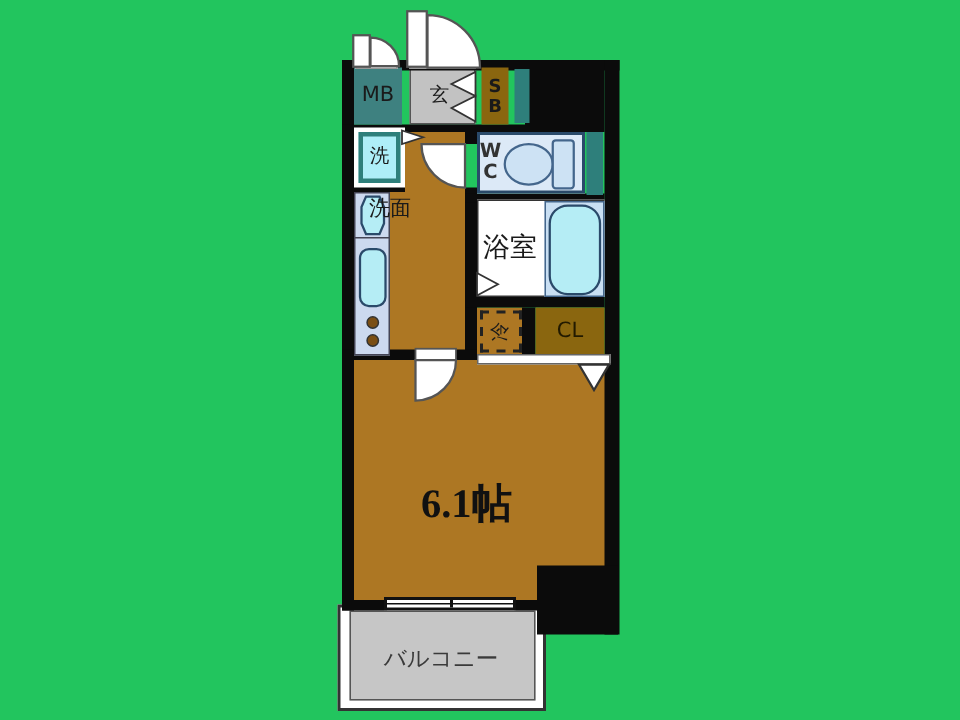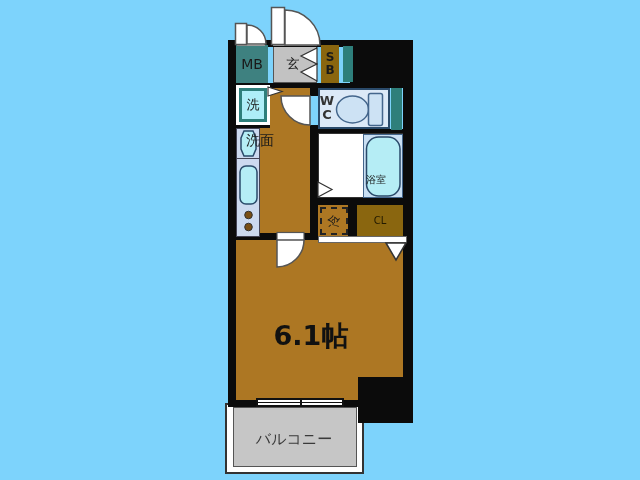--- a/index.html
+++ b/index.html
@@ -1,16 +1,16 @@
 <!DOCTYPE html>
 <html><head>
 <meta charset="utf-8">
 <style>
   html,body{margin:0;padding:0;background:#fff;}
-  #canvas{position:relative;width:640px;height:480px;background:#7dd3fc;overflow:hidden;
+  #canvas{position:relative;width:640px;height:480px;background:#22c55e;overflow:hidden;
           font-family:"DejaVu Sans","Liberation Sans",sans-serif;}
   #canvas *{box-sizing:border-box;}
   .abs{position:absolute;}
   .wall{position:absolute;background:#0b0b0b;}
   .lbl{position:absolute;transform:translate(-50%,-50%);color:#1a1a1a;
        white-space:pre-line;text-align:center;line-height:1.05;}
   .rot{transform:translate(-50%,-50%) rotate(-90deg);}
   svg{position:absolute;left:0;top:0;pointer-events:none;}
 </style>
 </head>
@@ -105,19 +105,19 @@
   </svg>
 
   <div class="lbl" style="left:252px;top:64px;font-size:14px;">MB</div>
   <div class="lbl" style="left:293px;top:64px;font-size:13px;">玄</div>
   <div class="lbl" style="left:330px;top:64px;font-size:12px;font-weight:600;">S
 B</div>
   <div class="lbl" style="left:253px;top:105px;font-size:13px;">洗</div>
   <div class="lbl" style="left:260px;top:140px;font-size:14px;">洗面</div>
   <div class="lbl" style="left:327px;top:108px;font-size:13px;font-weight:600;color:#333;">W
 C</div>
-  <div class="lbl" style="left:340px;top:180px;font-size:10px;margin-left:36px;">浴室</div>
+  <div class="lbl" style="left:340px;top:166px;font-size:18px;">浴室</div>
   <div class="lbl rot" style="left:334px;top:221px;font-size:13px;">冷</div>
-  <div class="lbl" style="left:380px;top:221px;font-size:10px;color:#221a00;">CL</div>
-  <div class="lbl" style="left:311px;top:336px;font-size:27px;font-weight:600;color:#111;">6.1帖</div>
+  <div class="lbl" style="left:380px;top:221px;font-size:14px;color:#221a00;">CL</div>
+  <div class="lbl" style="left:311px;top:336px;font-size:27px;font-weight:600;color:#111;font-family:Liberation Serif, serif;">6.1帖</div>
   <div class="lbl" style="left:294px;top:440px;font-size:15px;color:#3a3a3a;">バルコニー</div>
 
 </div>
 
 </body></html>

